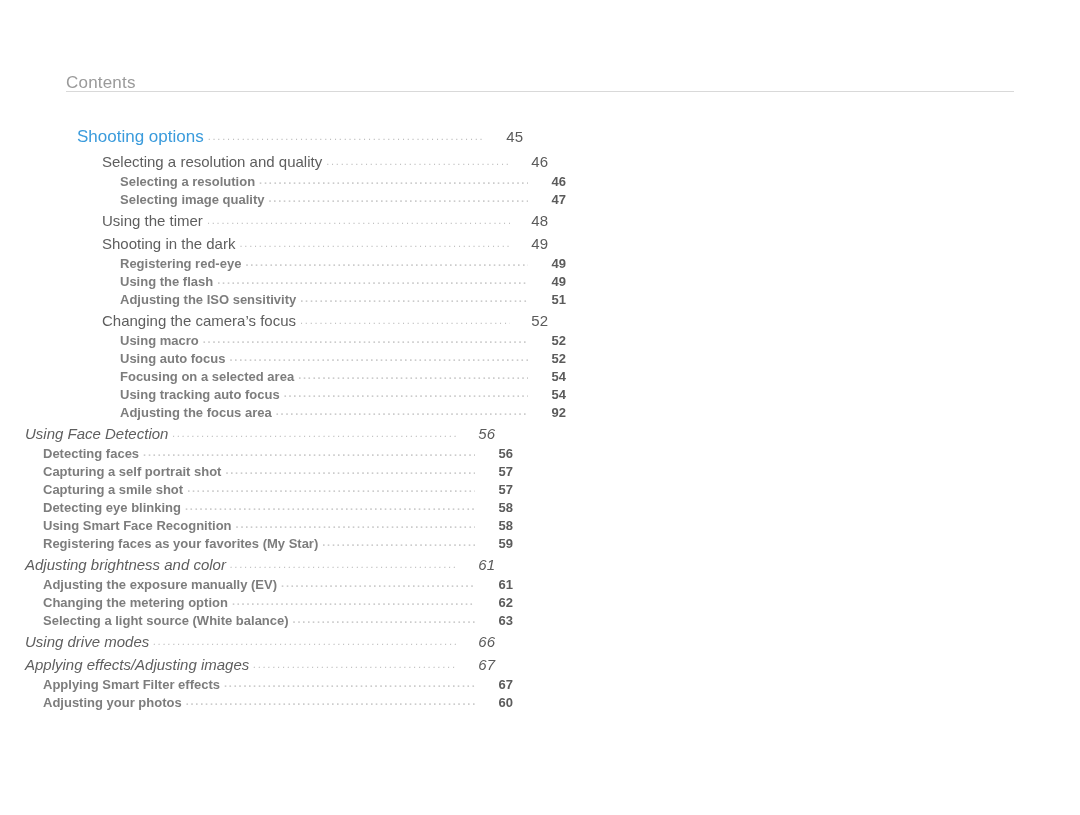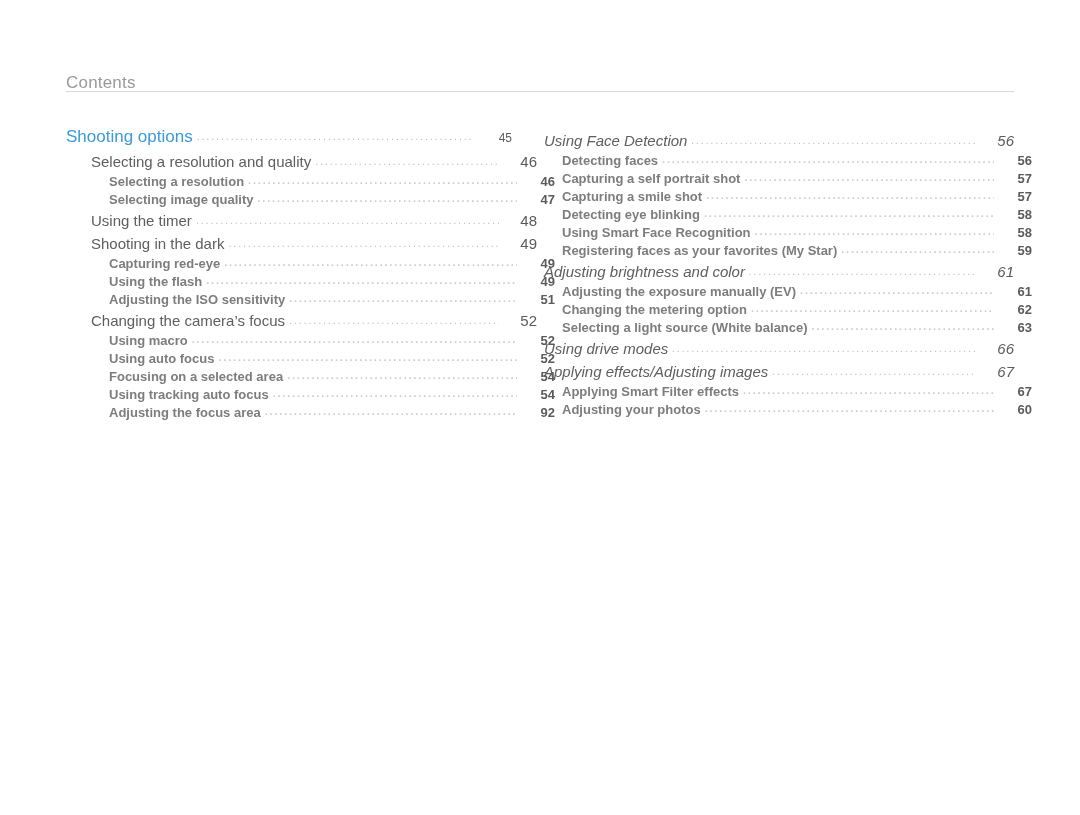--- a/index.html
+++ b/index.html
@@ -33,24 +33,25 @@
   .header-rule {
     position: absolute;
     left: 66px;
     top: 91px;
     width: 948px;
     height: 1px;
     background: #d9d9d9;
   }
   .columns {
     position: absolute;
-    left: 0;
+    left: 11px;
     top: 128px;
     width: 888px;
     display: flex;
+    flex-direction: column;
   }
   .col {
     box-sizing: border-box;
   }
   .col-left {
     width: 530px;
     padding-left: 66px;
     padding-right: 18px;
   }
   .col-right {
@@ -84,21 +85,21 @@
   }
 
   
   .lvl0 {
     font-size: 17px;
     color: #3a9bdc;
     padding-top: 0;
     padding-bottom: 4px;
   }
   .lvl0 .dots { color: #bfbfbf; }
-  .lvl0 .page-num { color: #5b5b5b; width: 34px; font-size: 12px; text-align: right; }
+  .lvl0 .page-num { color: #5b5b5b; width: 34px; font-size: 15px; text-align: right; }
 
   .lvl1 {
     font-size: 15px;
     color: #5e5e5e;
     padding-left: 25px;
     padding-top: 5px;
     padding-bottom: 3px;
   }
   .lvl1 .dots { color: #c2c2c2; }
   .lvl1 .page-num { color: #5b5b5b; width: 34px; }
@@ -162,21 +163,21 @@
           <span class="title">Using the timer</span>
           <span class="dots">.........................................................................................</span>
           <span class="page-num">48</span>
         </div>
         <div class="entry lvl1">
           <span class="title">Shooting in the dark</span>
           <span class="dots">.........................................................................................</span>
           <span class="page-num">49</span>
         </div>
         <div class="entry lvl2">
-          <span class="title">Capturing red-eye</span>
+          <span class="title">Registering red-eye</span>
           <span class="dots">.........................................................................................</span>
           <span class="page-num">49</span>
         </div>
         <div class="entry lvl2">
           <span class="title">Using the flash</span>
           <span class="dots">.........................................................................................</span>
           <span class="page-num">49</span>
         </div>
         <div class="entry lvl2">
           <span class="title">Adjusting the ISO sensitivity</span>

